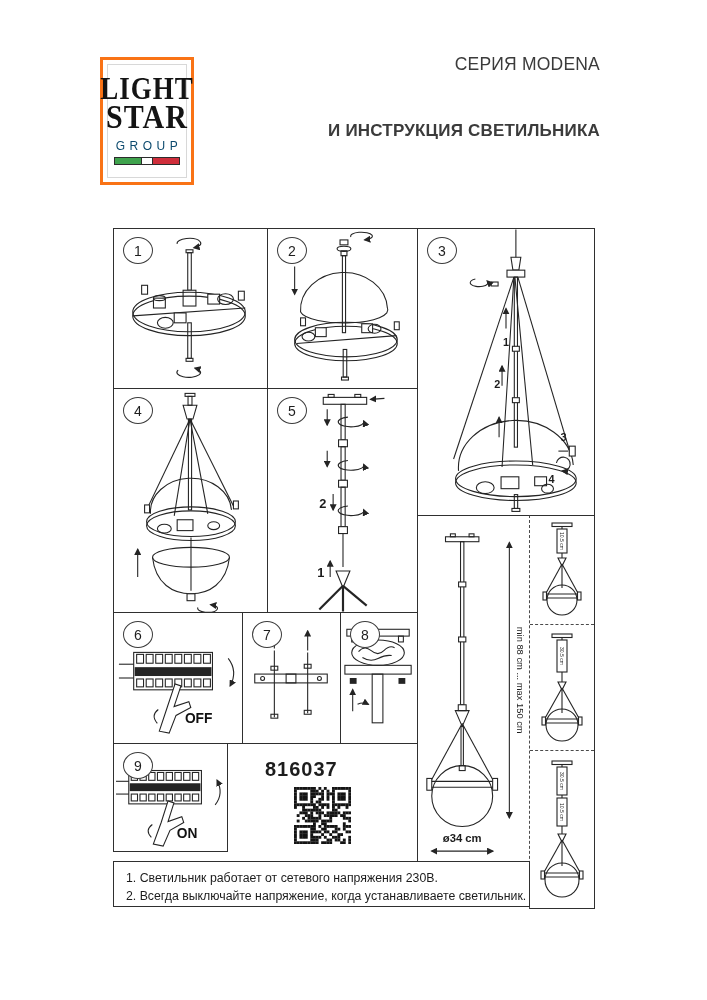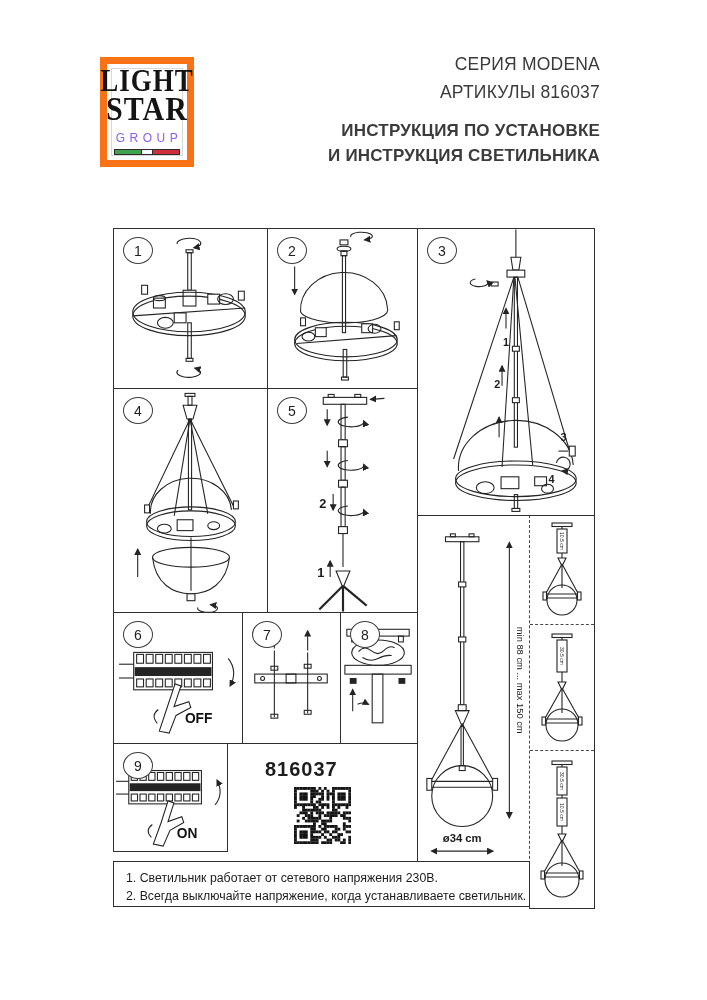--- a/index.html
+++ b/index.html
@@ -1,28 +1,28 @@
 <!DOCTYPE html>
 <html><head>
 <meta charset="utf-8">
 <style>
   html,body{margin:0;padding:0;background:#eceae6;}
   #page{position:relative;width:707px;height:1000px;background:#ffffff;margin:0 auto;
         font-family:"Liberation Sans",sans-serif;outline:1px solid #ddd9d3;overflow:hidden;}
 
   
-  .logo-box{position:absolute;left:100px;top:57px;width:94px;height:110px;
-            border:7px solid #f97316;background:#fff;box-sizing:border-box;}
+  .logo-box{position:absolute;left:100px;top:57px;width:94px;height:128px;
+            border:3px solid #f97316;background:#fff;box-sizing:border-box;}
   .logo-inner{position:absolute;left:4px;top:4px;right:4px;bottom:4px;border:1px solid #d8d8d8;
               display:flex;flex-direction:column;align-items:center;justify-content:center;}
   .logo-l1,.logo-l2{font-family:"Liberation Serif",serif;font-weight:700;color:#141414;
                     line-height:0.92;transform:scaleY(1.15);}
   .logo-l1{font-size:27px;letter-spacing:1px;}
   .logo-l2{font-size:30px;letter-spacing:1px;}
-  .logo-l3{font-size:12px;letter-spacing:4.5px;color:#8b5cf6;margin-top:10px;margin-left:4px;}
+  .logo-l3{font-size:12px;letter-spacing:4.5px;color:#0c4a6e;margin-top:10px;margin-left:4px;}
   .logo-flag{display:flex;width:66px;height:8px;border:1px solid #2c2c2c;margin-top:4px;box-sizing:border-box;}
   .logo-flag span{height:100%;}
   .flag-g{width:40%;}
   .flag-w{width:20%;border-left:1px solid #2c2c2c;border-right:1px solid #2c2c2c;box-sizing:border-box;background:#fff;}
   .flag-r{width:40%;}
 
   .hdr-series{position:absolute;right:107px;top:50px;text-align:right;font-weight:400;
               font-size:17.5px;line-height:28px;color:#3b3b3b;letter-spacing:0.2px;white-space:nowrap;}
   .hdr-title{position:absolute;right:107px;top:118px;text-align:right;font-weight:700;
              font-size:17px;line-height:25px;color:#3b3b3b;letter-spacing:0.2px;white-space:nowrap;}
@@ -73,24 +73,22 @@
       <div class="logo-flag">
         <span class="flag-g" style="background: rgb(63, 163, 77);"></span>
         <span class="flag-w"></span>
         <span class="flag-r" style="background: rgb(207, 46, 59);"></span>
       </div>
     </div>
   </div>
 
   <div class="hdr-series">
     <div>СЕРИЯ MODENA</div>
-    <div>АРТИКУЛЫ 816037</div>
   </div>
   <div class="hdr-title">
-    <div>ИНСТРУКЦИЯ ПО УСТАНОВКЕ</div>
     <div>И ИНСТРУКЦИЯ СВЕТИЛЬНИКА</div>
   </div>
 
   <div class="panel" style="left:113px;top:228px;width:155px;height:161px;">
     <span class="stepnum">1</span>
     <svg class="draw" viewBox="0 0 155 161">
       <path class="ln" d="M64,15 a12,5 0 1 1 17,4" marker-end="url(#ah)"></path>
       <rect class="ln" x="73" y="21" width="7" height="3"></rect>
       <rect class="ln" x="74.7" y="24" width="3.6" height="38"></rect>
       <rect class="lnW" x="70" y="62" width="13" height="16"></rect>

